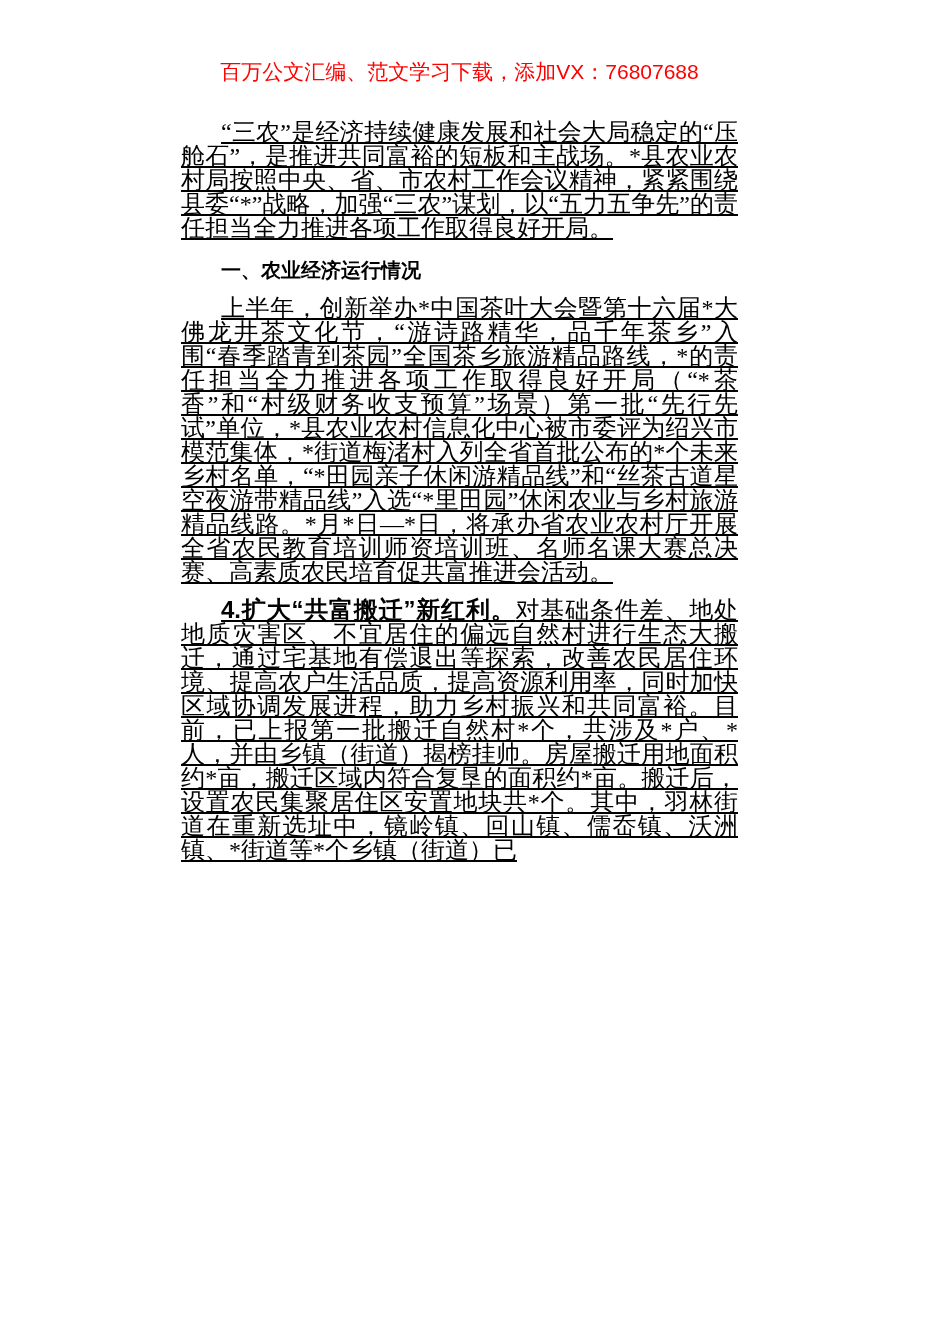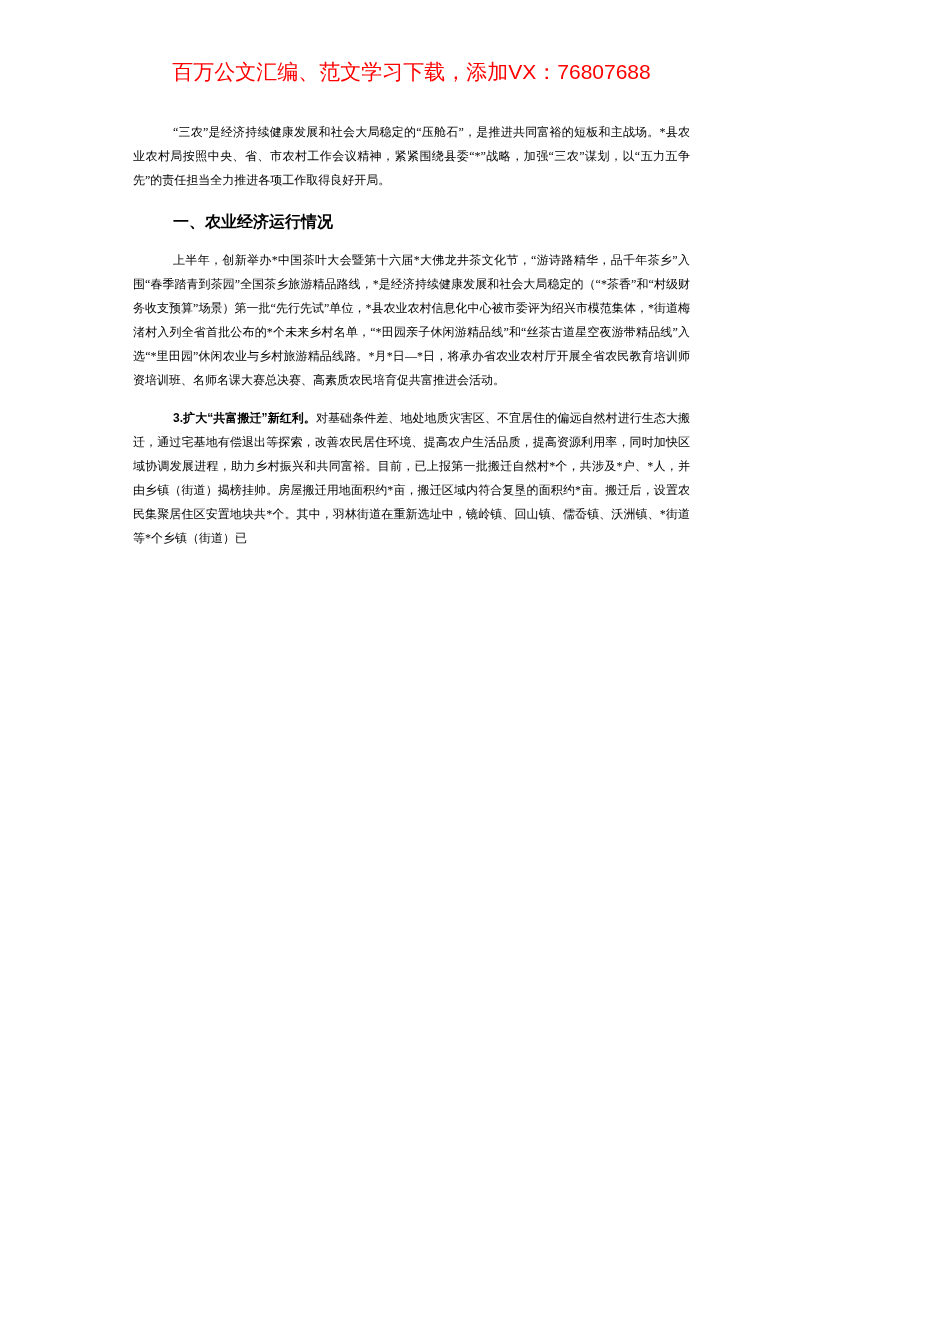--- a/index.html
+++ b/index.html
@@ -12,43 +12,45 @@
     height: 1344px;
     font-family: "Liberation Serif", "DejaVu Serif", serif;
     color: #000000;
     overflow: hidden;
   }
   .page {
     box-sizing: border-box;
     width: 822px;
     height: 1344px;
     padding: 58px 132px 0 133px;
+    margin-left: 48px;
   }
   .notice {
     font-family: "Liberation Sans", "DejaVu Sans", sans-serif;
     font-size: 21px;
     line-height: 28px;
     text-align: center;
     color: #fe0000;
     margin: 0;
     white-space: nowrap;
   }
   .para {
-    font-size: 12px;
+    font-size: 24px;
     line-height: 24px;
     text-align: justify;
     text-indent: 40px;
     margin: 14px 0 0 0;
+    text-decoration: underline;
   }
   .para.first {
     margin-top: 34px;
   }
   .h1, .h2 {
     font-family: "Liberation Sans", "DejaVu Sans", sans-serif;
-    font-size: 16px;
+    font-size: 20px;
     line-height: 24px;
     font-weight: bold;
     text-indent: 40px;
     margin: 18px 0 0 0;
   }
   .lead {
     font-family: "Liberation Sans", "DejaVu Sans", sans-serif;
     font-weight: bold;
   }
 </style>
@@ -57,21 +59,21 @@
 
 <div class="page">
 
   <div class="notice">百万公文汇编、范文学习下载，添加VX：76807688</div>
 
   <p class="para first">“三农”是经济持续健康发展和社会大局稳定的“压舱石”，是推进共同富裕的短板和主战场。*县农业农村局按照中央、省、市农村工作会议精神，紧紧围绕县委“*”战略，加强“三农”谋划，以“五力五争先”的责任担当全力推进各项工作取得良好开局。</p>
 
   <p class="h1">一、农业经济运行情况</p>
 
 
-  <p class="para">上半年，创新举办*中国茶叶大会暨第十六届*大佛龙井茶文化节，“游诗路精华，品千年茶乡”入围“春季踏青到茶园”全国茶乡旅游精品路线，*是经济持续健康发展和社会大局稳定的（“*茶香”和“村级财务收支预算”场景）第一批“先行先试”单位，*县农业农村信息化中心被市委评为绍兴市模范集体，*街道梅渚村入列全省首批公布的*个未来乡村名单，“*田园亲子休闲游精品线”和“丝茶古道星空夜游带精品线”入选“*里田园”休闲农业与乡村旅游精品线路。*月*日—*日，将承办省农业农村厅开展全省农民教育培训师资培训班、名师名课大赛总决赛、高素质农民培育促共富推进会活动。</p>
+  <p class="para">上半年，创新举办*中国茶叶大会暨第十六届*大佛龙井茶文化节，“游诗路精华，品千年茶乡”入围“春季踏青到茶园”全国茶乡旅游精品路线，*的责任担当全力推进各项工作取得良好开局（“*茶香”和“村级财务收支预算”场景）第一批“先行先试”单位，*县农业农村信息化中心被市委评为绍兴市模范集体，*街道梅渚村入列全省首批公布的*个未来乡村名单，“*田园亲子休闲游精品线”和“丝茶古道星空夜游带精品线”入选“*里田园”休闲农业与乡村旅游精品线路。*月*日—*日，将承办省农业农村厅开展全省农民教育培训师资培训班、名师名课大赛总决赛、高素质农民培育促共富推进会活动。</p>
 
 
 
 
 
-  <p class="para"><span class="lead">3.扩大“共富搬迁”新红利。</span><span>对基础条件差、地处地质灾害区、不宜居住的偏远自然村进行生态大搬迁，通过宅基地有偿退出等探索，改善农民居住环境、提高农户生活品质，提高资源利用率，同时加快区域协调发展进程，助力乡村振兴和共同富裕。目前，已上报第一批搬迁自然村*个，共涉及*户、*人，并由乡镇（街道）揭榜挂帅。房屋搬迁用地面积约*亩，搬迁区域内符合复垦的面积约*亩。搬迁后，设置农民集聚居住区安置地块共*个。其中，羽林街道在重新选址中，镜岭镇、回山镇、儒岙镇、沃洲镇、*街道等*个乡镇（街道）已</span></p>
+  <p class="para"><span class="lead">4.扩大“共富搬迁”新红利。</span><span>对基础条件差、地处地质灾害区、不宜居住的偏远自然村进行生态大搬迁，通过宅基地有偿退出等探索，改善农民居住环境、提高农户生活品质，提高资源利用率，同时加快区域协调发展进程，助力乡村振兴和共同富裕。目前，已上报第一批搬迁自然村*个，共涉及*户、*人，并由乡镇（街道）揭榜挂帅。房屋搬迁用地面积约*亩，搬迁区域内符合复垦的面积约*亩。搬迁后，设置农民集聚居住区安置地块共*个。其中，羽林街道在重新选址中，镜岭镇、回山镇、儒岙镇、沃洲镇、*街道等*个乡镇（街道）已</span></p>
 
 </div>
 
 </body></html>

